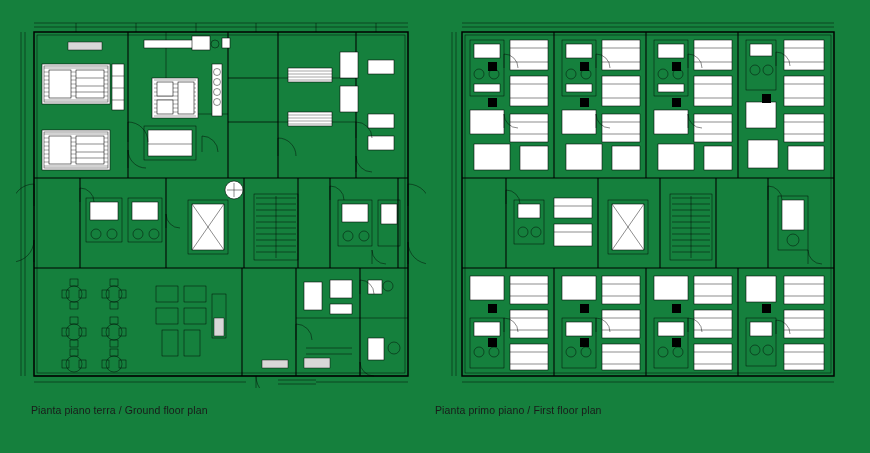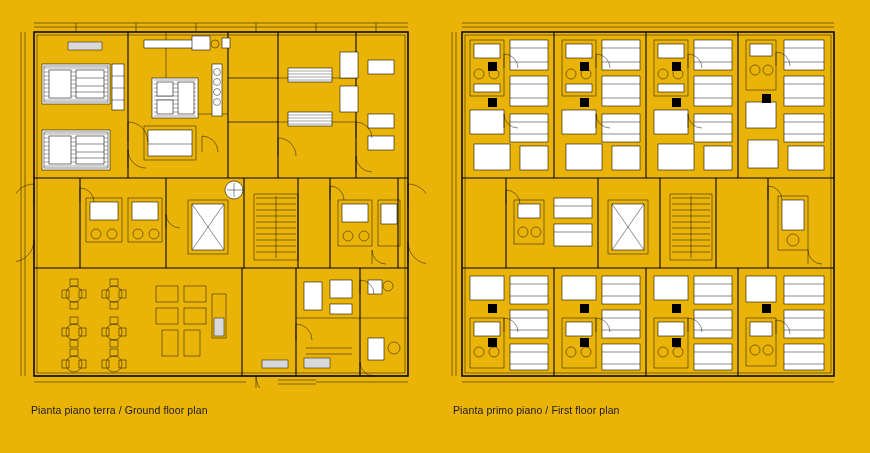--- a/index.html
+++ b/index.html
@@ -10,39 +10,39 @@
   body {
     width: 870px;
     height: 453px;
     font-family: "Liberation Sans", sans-serif;
     overflow: hidden;
   }
   .sheet {
     position: relative;
     width: 870px;
     height: 453px;
-    background: #eab308;
+    background: #15803d;
   }
   .plan {
     position: absolute;
     top: 18px;
     height: 370px;
   }
   .plan-ground { left: 16px; width: 410px; }
   .plan-first  { left: 448px; width: 400px; }
 
   .caption {
     position: absolute;
     font-size: 10.5px;
     color: #1a1a1a;
     white-space: nowrap;
     letter-spacing: 0.1px;
   }
   .caption-ground { left: 31px; top: 404px; }
-  .caption-first  { left: 453px; top: 404px; }
+  .caption-first  { left: 435px; top: 404px; }
 
   svg { display: block; }
   .ln   { stroke: #000; stroke-width: 0.7; fill: none; }
   .ln-t { stroke: #000; stroke-width: 0.45; fill: none; }
   .ln-h { stroke: #000; stroke-width: 1.5; fill: none; }
   .ln-m { stroke: #000; stroke-width: 1.05; fill: none; }
   .fillblk { fill: #000; }
   .fillgry { fill: #d8d8d8; stroke: #000; stroke-width: 0.45; }
   .fillwht { fill: #ffffff; stroke: #000; stroke-width: 0.55; }
   .nofill  { fill: none; }

